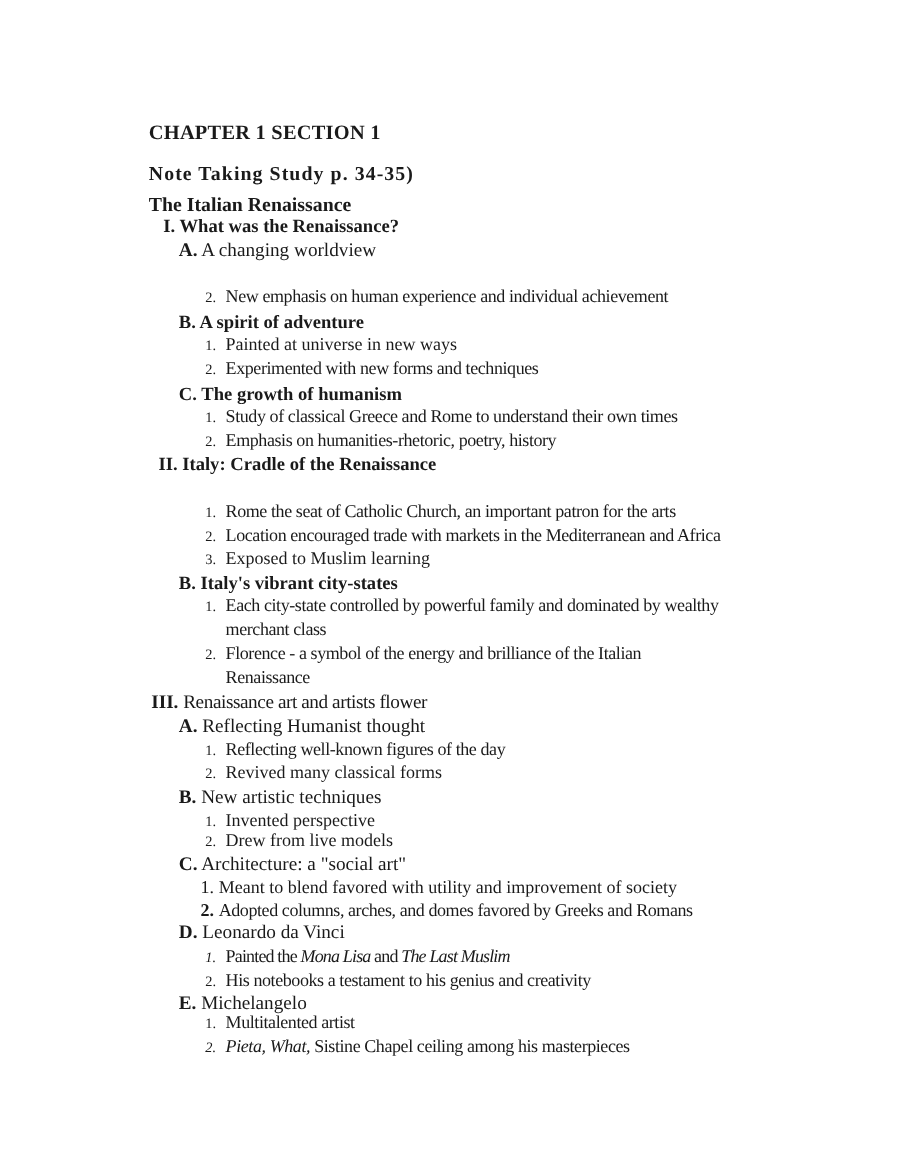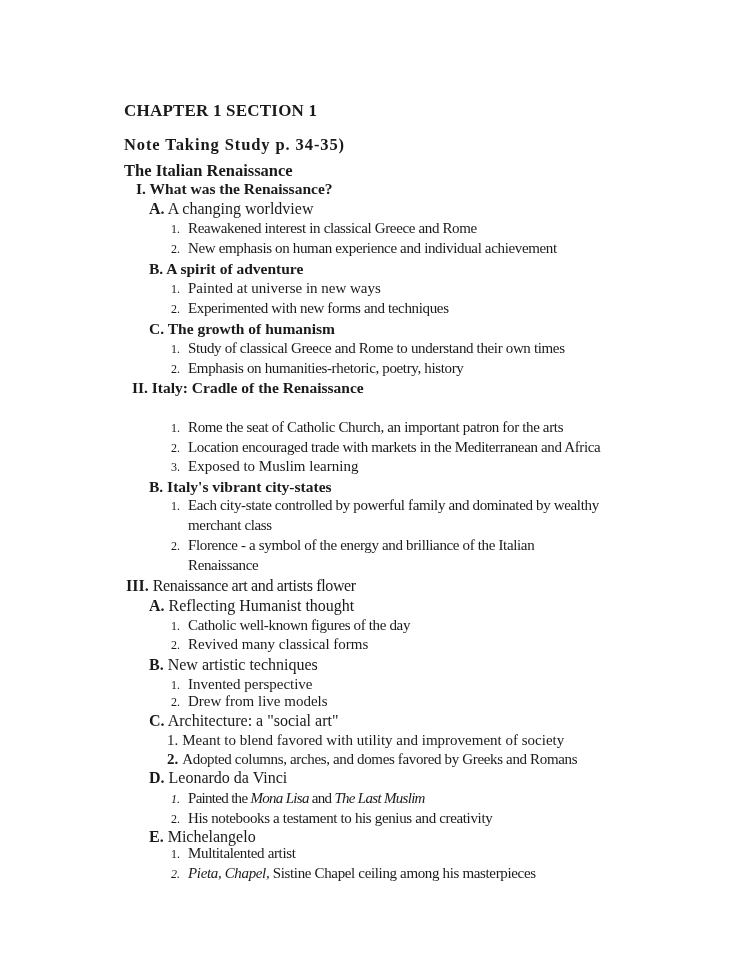--- a/index.html
+++ b/index.html
@@ -32,23 +32,20 @@
   <div class="line h-title" style="left:108px;top:163px">The Italian Renaissance</div>
 
   <div class="line roman" style="left:120px;top:181px">
     <span>I.</span>
     <span>What was the Renaissance?</span>
   </div>
 
   <div class="line letter" style="left:133px;top:201px">
     <span class="lbl">A.</span>
     <span>A changing worldview</span>
-  </div>
-  <div class="line item" style="left:155px;top:221px">
-    <span class="num">1.</span><span>Reawakened interest in classical Greece and Rome</span>
   </div>
   <div class="line item" style="left:155px;top:241px">
     <span class="num">2.</span><span>New emphasis on human experience and individual achievement</span>
   </div>
 
   <div class="line letter bold" style="left:133px;top:261px">
     <span>B.</span>
     <span>A spirit of adventure</span>
   </div>
   <div class="line item wide" style="left:155px;top:281px">
@@ -100,21 +97,21 @@
   <div class="line letter" style="left:110px;top:578px">
     <span class="lbl">III.</span>
     <span class="item" style="font-size:16px">Renaissance art and artists flower</span>
   </div>
 
   <div class="line letter" style="left:133px;top:598px">
     <span class="lbl">A.</span>
     <span>Reflecting Humanist thought</span>
   </div>
   <div class="line item" style="left:155px;top:618px">
-    <span class="num">1.</span><span>Catholic well-known figures of the day</span>
+    <span class="num">1.</span><span>Reflecting well-known figures of the day</span>
   </div>
   <div class="line item wide" style="left:155px;top:637px">
     <span class="num">2.</span><span>Revived many classical forms</span>
   </div>
 
   <div class="line letter" style="left:133px;top:657px">
     <span class="lbl">B.</span>
     <span>New artistic techniques</span>
   </div>
   <div class="line item wide" style="left:155px;top:677px">
@@ -147,16 +144,16 @@
   </div>
 
   <div class="line letter" style="left:133px;top:829px">
     <span class="lbl">E.</span>
     <span>Michelangelo</span>
   </div>
   <div class="line item" style="left:155px;top:846px">
     <span class="num">1.</span><span>Multitalented artist</span>
   </div>
   <div class="line item" style="left:155px;top:866px">
-    <span class="num ital">2.</span><i>Pieta, Chapel,</i><span> Sistine Chapel ceiling among his masterpieces</span>
+    <span class="num ital">2.</span><i>Pieta, What,</i><span> Sistine Chapel ceiling among his masterpieces</span>
   </div>
 
 </div>
 
 </body></html>

